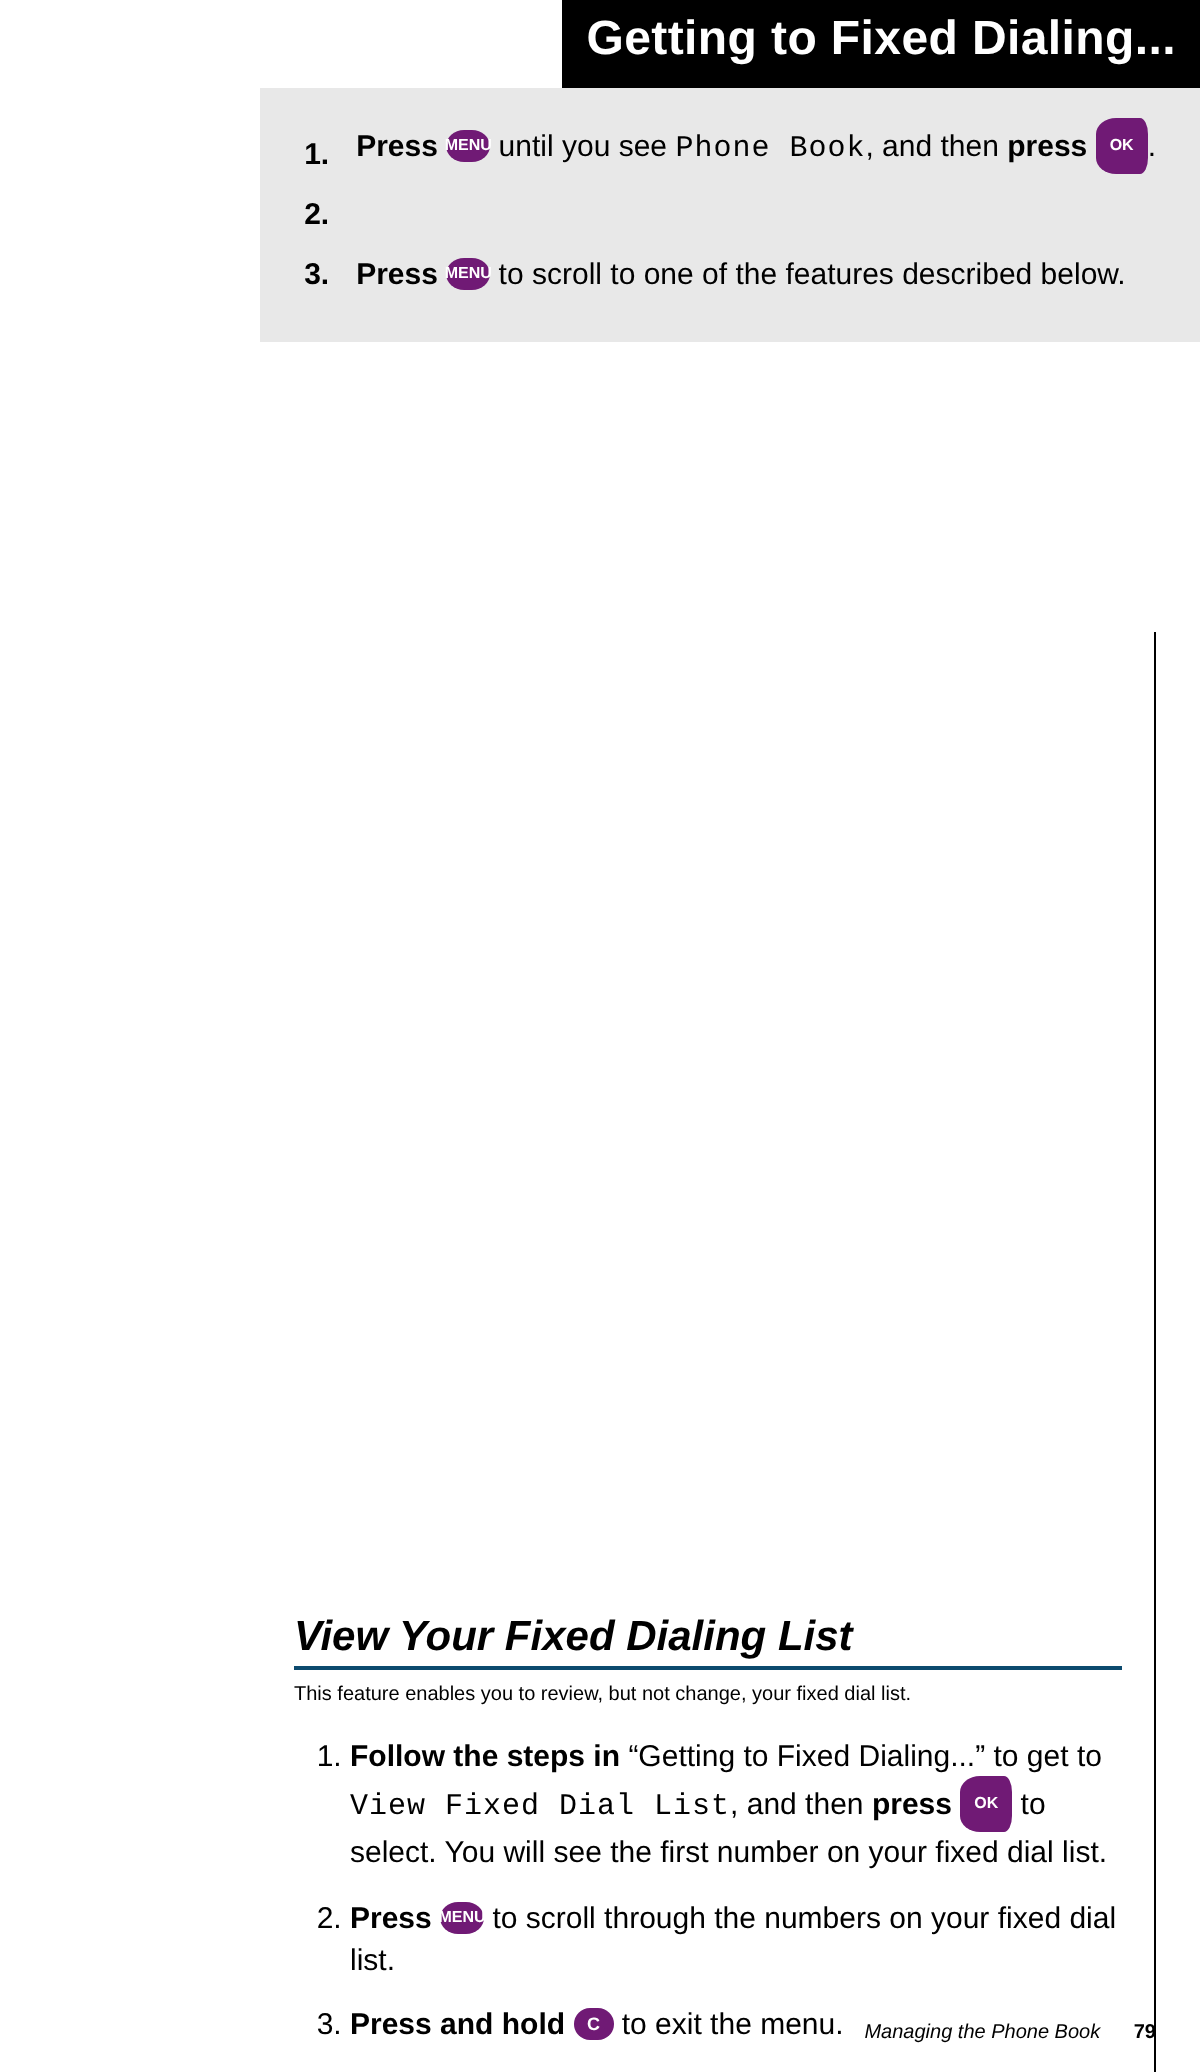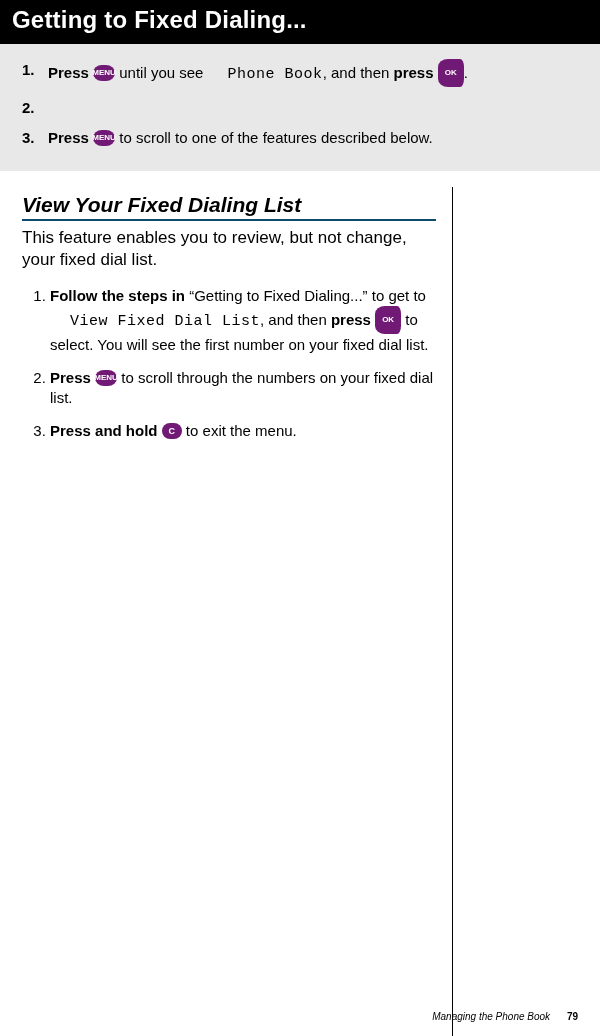--- a/index.html
+++ b/index.html
@@ -1,15 +1,15 @@
 <!DOCTYPE html>
 <html><head>
 <meta charset="utf-8">
 <style>
-  * { box-sizing: border-box; }
+  * { box-sizing: border-box; align-items: flex-end; }
   html, body { margin:0; padding:0; }
   body {
     width:600px; height:1036px;
     font-family: Helvetica, Arial, sans-serif;
     color:#000;
     position:relative;
     background:#fff;
   }
   .page { width:100%; height:100%; display:flex; flex-direction:column; }
   .header {
@@ -32,25 +32,25 @@
   }
   .twocol { display:flex; height:100%; }
   .colmain { width:430px; padding-right:16px; }
   .colside { flex:1; border-left:1.5px solid #000; min-height:720px; }
   h2.section {
     font-style:italic; font-weight:bold;
     font-size:21px; margin:6px 0 6px 0;
     border-bottom:2px solid #0c4a6e;
     padding-bottom:2px;
   }
-  .intro { font-size:17px; line-height:1.35; margin:3px 0 14px 0; }
+  .intro { font-size:10px; line-height:1.35; margin:3px 0 14px 0; }
   ol.steps { margin:0; padding-left:28px; }
   ol.steps li { font-size:15px; line-height:1.38; margin-bottom:12px; }
   .b { font-weight:bold; }
-  .lcd { font-family: "Courier New", monospace; letter-spacing:0.5px;margin-left:20px; }
+  .lcd { font-family: "Courier New", monospace; letter-spacing:0.5px; }
   .icon {
     display:inline-flex; align-items:center; justify-content:center;
     vertical-align:middle;
     width:22px; height:16px; background:#701a75; color:#fff;
     border-radius:9px / 8px;
     font-size:8px; font-weight:bold;
     padding:0 2px; line-height:1;
     position:relative; top:-1px;
   }
   .icon.ok { width:26px; height:28px; border-radius:10px 4px 4px 10px / 8px; }

